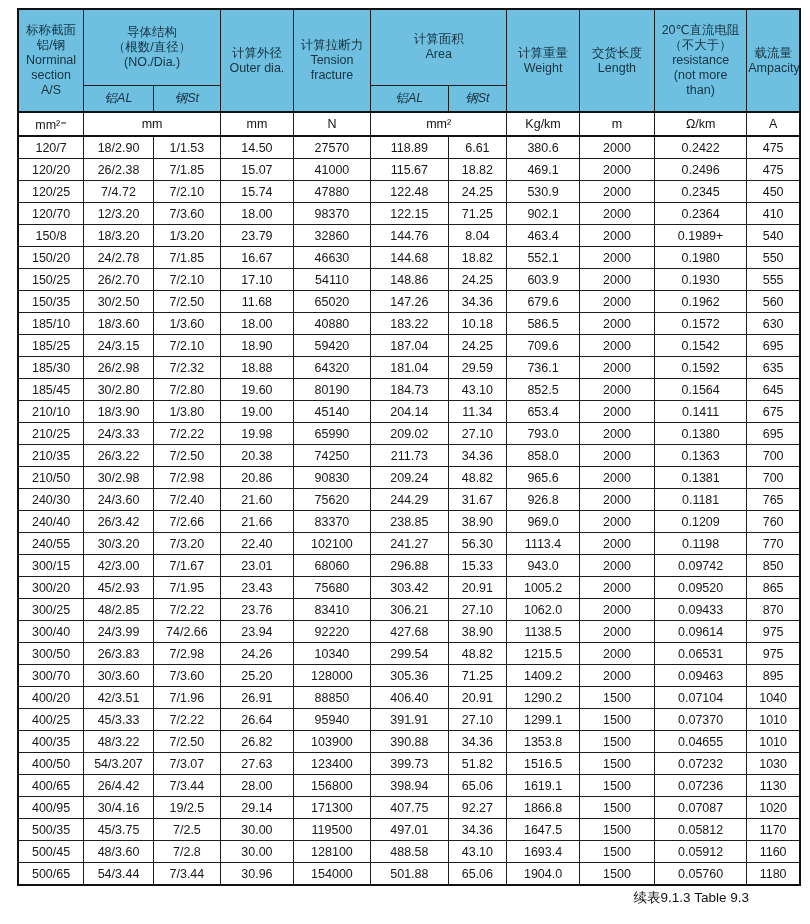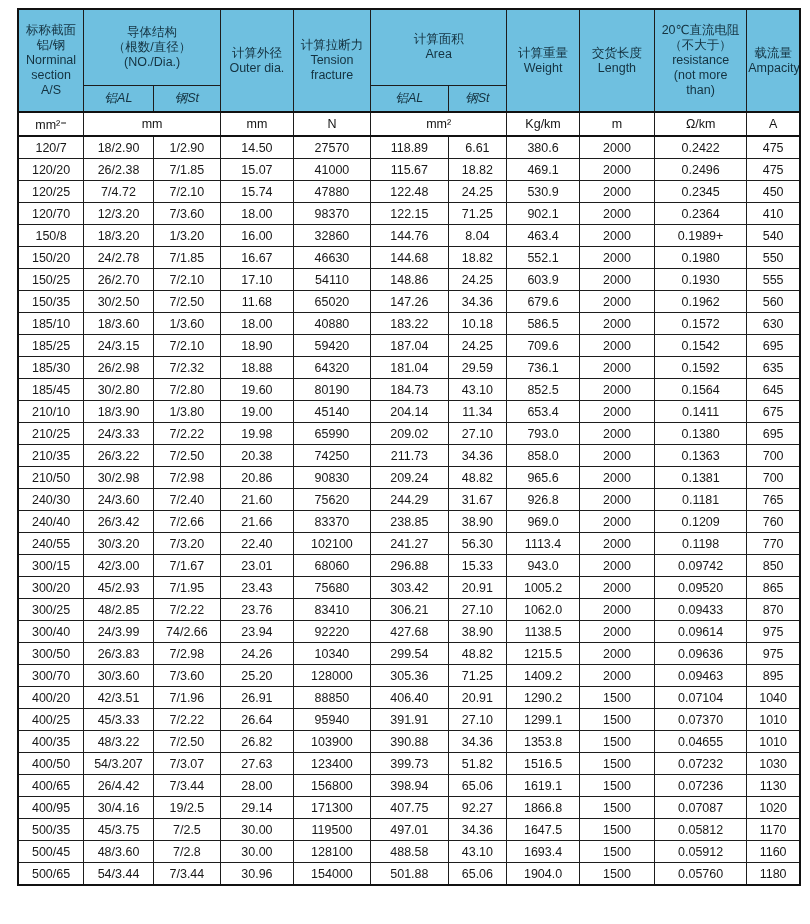--- a/index.html
+++ b/index.html
@@ -128,21 +128,21 @@
         <td>Kg/km</td>
         <td>m</td>
         <td>Ω/km</td>
         <td>A</td>
       </tr>
     </thead>
     <tbody id="rows">
         <tr>
           <td>120/7</td>
           <td>18/2.90</td>
-          <td>1/2.90</td>
+          <td>1/1.53</td>
           <td>14.50</td>
           <td>27570</td>
           <td>118.89</td>
           <td>6.61</td>
           <td>380.6</td>
           <td>2000</td>
           <td>0.2422</td>
           <td>475</td>
         </tr>
         <tr>
@@ -181,21 +181,21 @@
           <td>71.25</td>
           <td>902.1</td>
           <td>2000</td>
           <td>0.2364</td>
           <td>410</td>
         </tr>
         <tr>
           <td>150/8</td>
           <td>18/3.20</td>
           <td>1/3.20</td>
-          <td>16.00</td>
+          <td>23.79</td>
           <td>32860</td>
           <td>144.76</td>
           <td>8.04</td>
           <td>463.4</td>
           <td>2000</td>
           <td>0.1989+</td>
           <td>540</td>
         </tr>
         <tr>
           <td>150/20</td>
@@ -434,21 +434,21 @@
         <tr>
           <td>300/50</td>
           <td>26/3.83</td>
           <td>7/2.98</td>
           <td>24.26</td>
           <td>10340</td>
           <td>299.54</td>
           <td>48.82</td>
           <td>1215.5</td>
           <td>2000</td>
-          <td>0.09636</td>
+          <td>0.06531</td>
           <td>975</td>
         </tr>
         <tr>
           <td>300/70</td>
           <td>30/3.60</td>
           <td>7/3.60</td>
           <td>25.20</td>
           <td>128000</td>
           <td>305.36</td>
           <td>71.25</td>
@@ -569,13 +569,14 @@
           <td>154000</td>
           <td>501.88</td>
           <td>65.06</td>
           <td>1904.0</td>
           <td>1500</td>
           <td>0.05760</td>
           <td>1180</td>
         </tr>
       </tbody>
   </table>
+  <div class="footer-note">续表9.1.3 Table 9.3</div>
 </div>
 
 </body></html>

